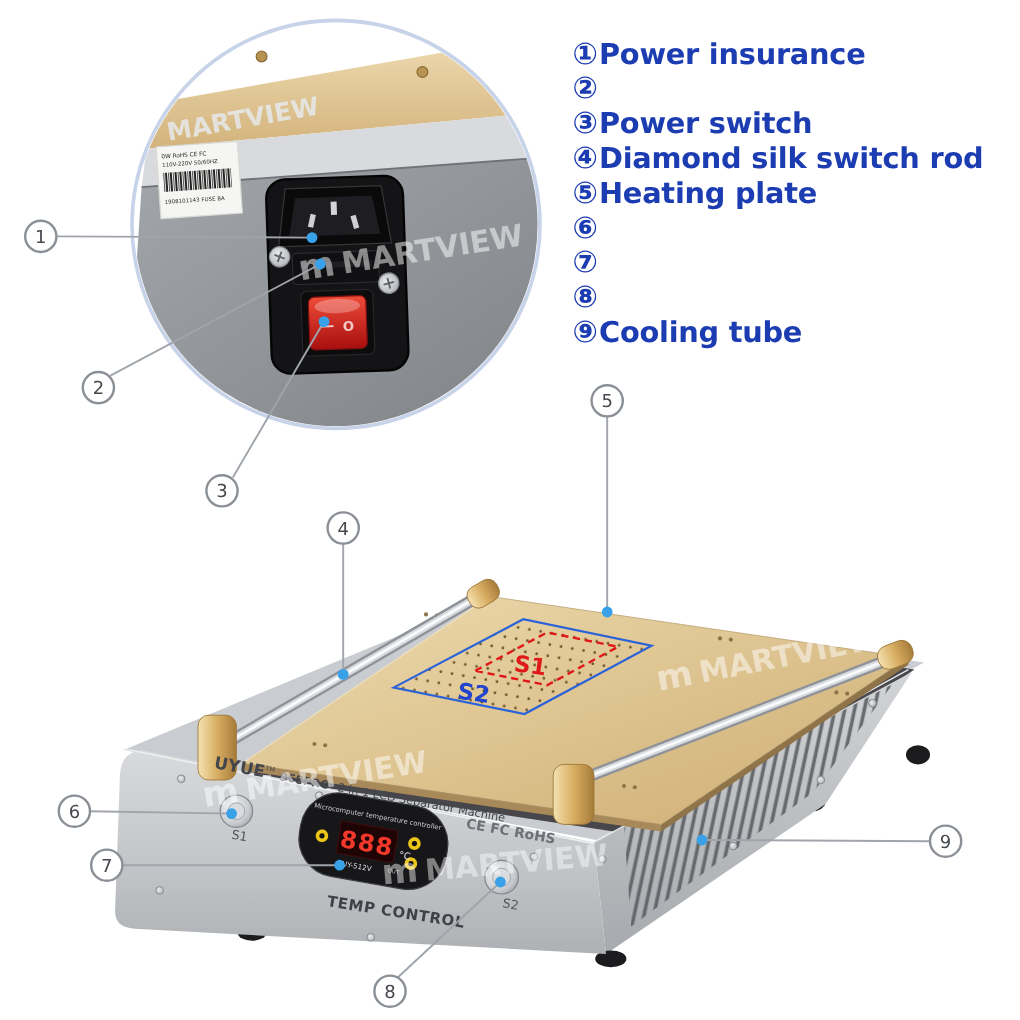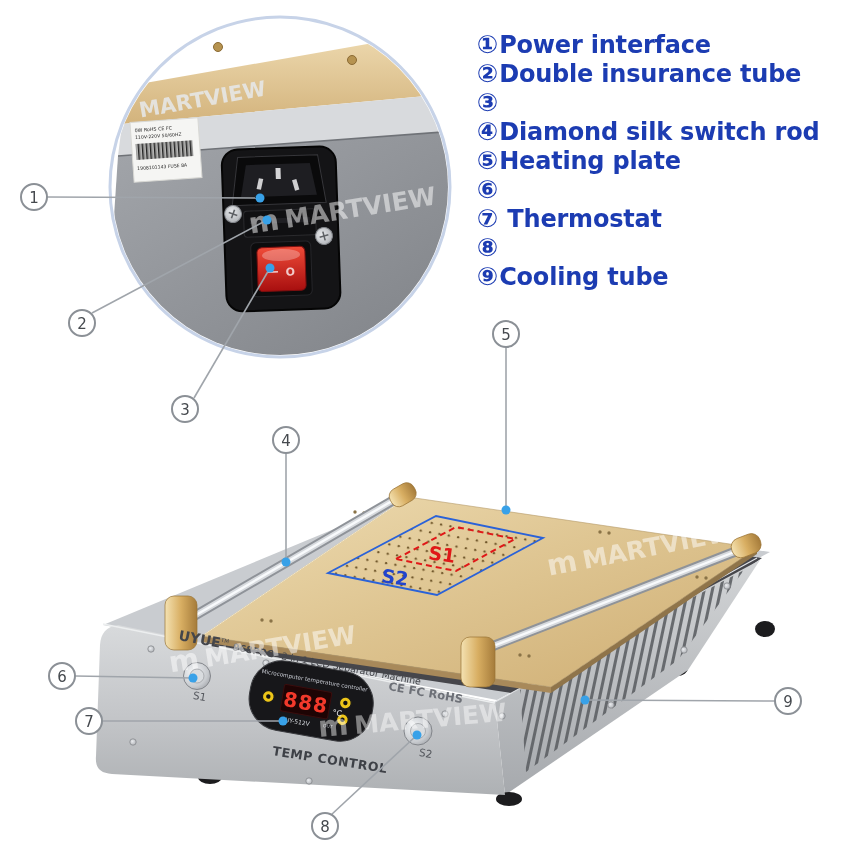--- a/index.html
+++ b/index.html
@@ -313,43 +313,42 @@
     <g>
       <circle cx="788" cy="701" r="13" fill="#fff" stroke="#8b9096" stroke-width="2"></circle>
       <text x="788" y="706.5">9</text>
     </g>
   </g>
 </svg>
 
   <div class="legend">
     <div class="legend-row">
       <span class="legend-num">①</span>
-      <span class="legend-label">Power interface</span>
+      <span class="legend-label">Power insurance</span>
     </div>
     <div class="legend-row">
       <span class="legend-num">②</span>
-      <span class="legend-label">Double insurance tube</span>
     </div>
     <div class="legend-row">
       <span class="legend-num">③</span>
+      <span class="legend-label">Power switch</span>
     </div>
     <div class="legend-row">
       <span class="legend-num">④</span>
       <span class="legend-label">Diamond silk switch rod</span>
     </div>
     <div class="legend-row">
       <span class="legend-num">⑤</span>
       <span class="legend-label">Heating plate</span>
     </div>
     <div class="legend-row">
       <span class="legend-num">⑥</span>
     </div>
     <div class="legend-row">
       <span class="legend-num">⑦</span>
-      <span class="legend-label"> Thermostat</span>
     </div>
     <div class="legend-row">
       <span class="legend-num">⑧</span>
     </div>
     <div class="legend-row">
       <span class="legend-num">⑨</span>
       <span class="legend-label">Cooling tube</span>
     </div>
   </div>
 </div>

